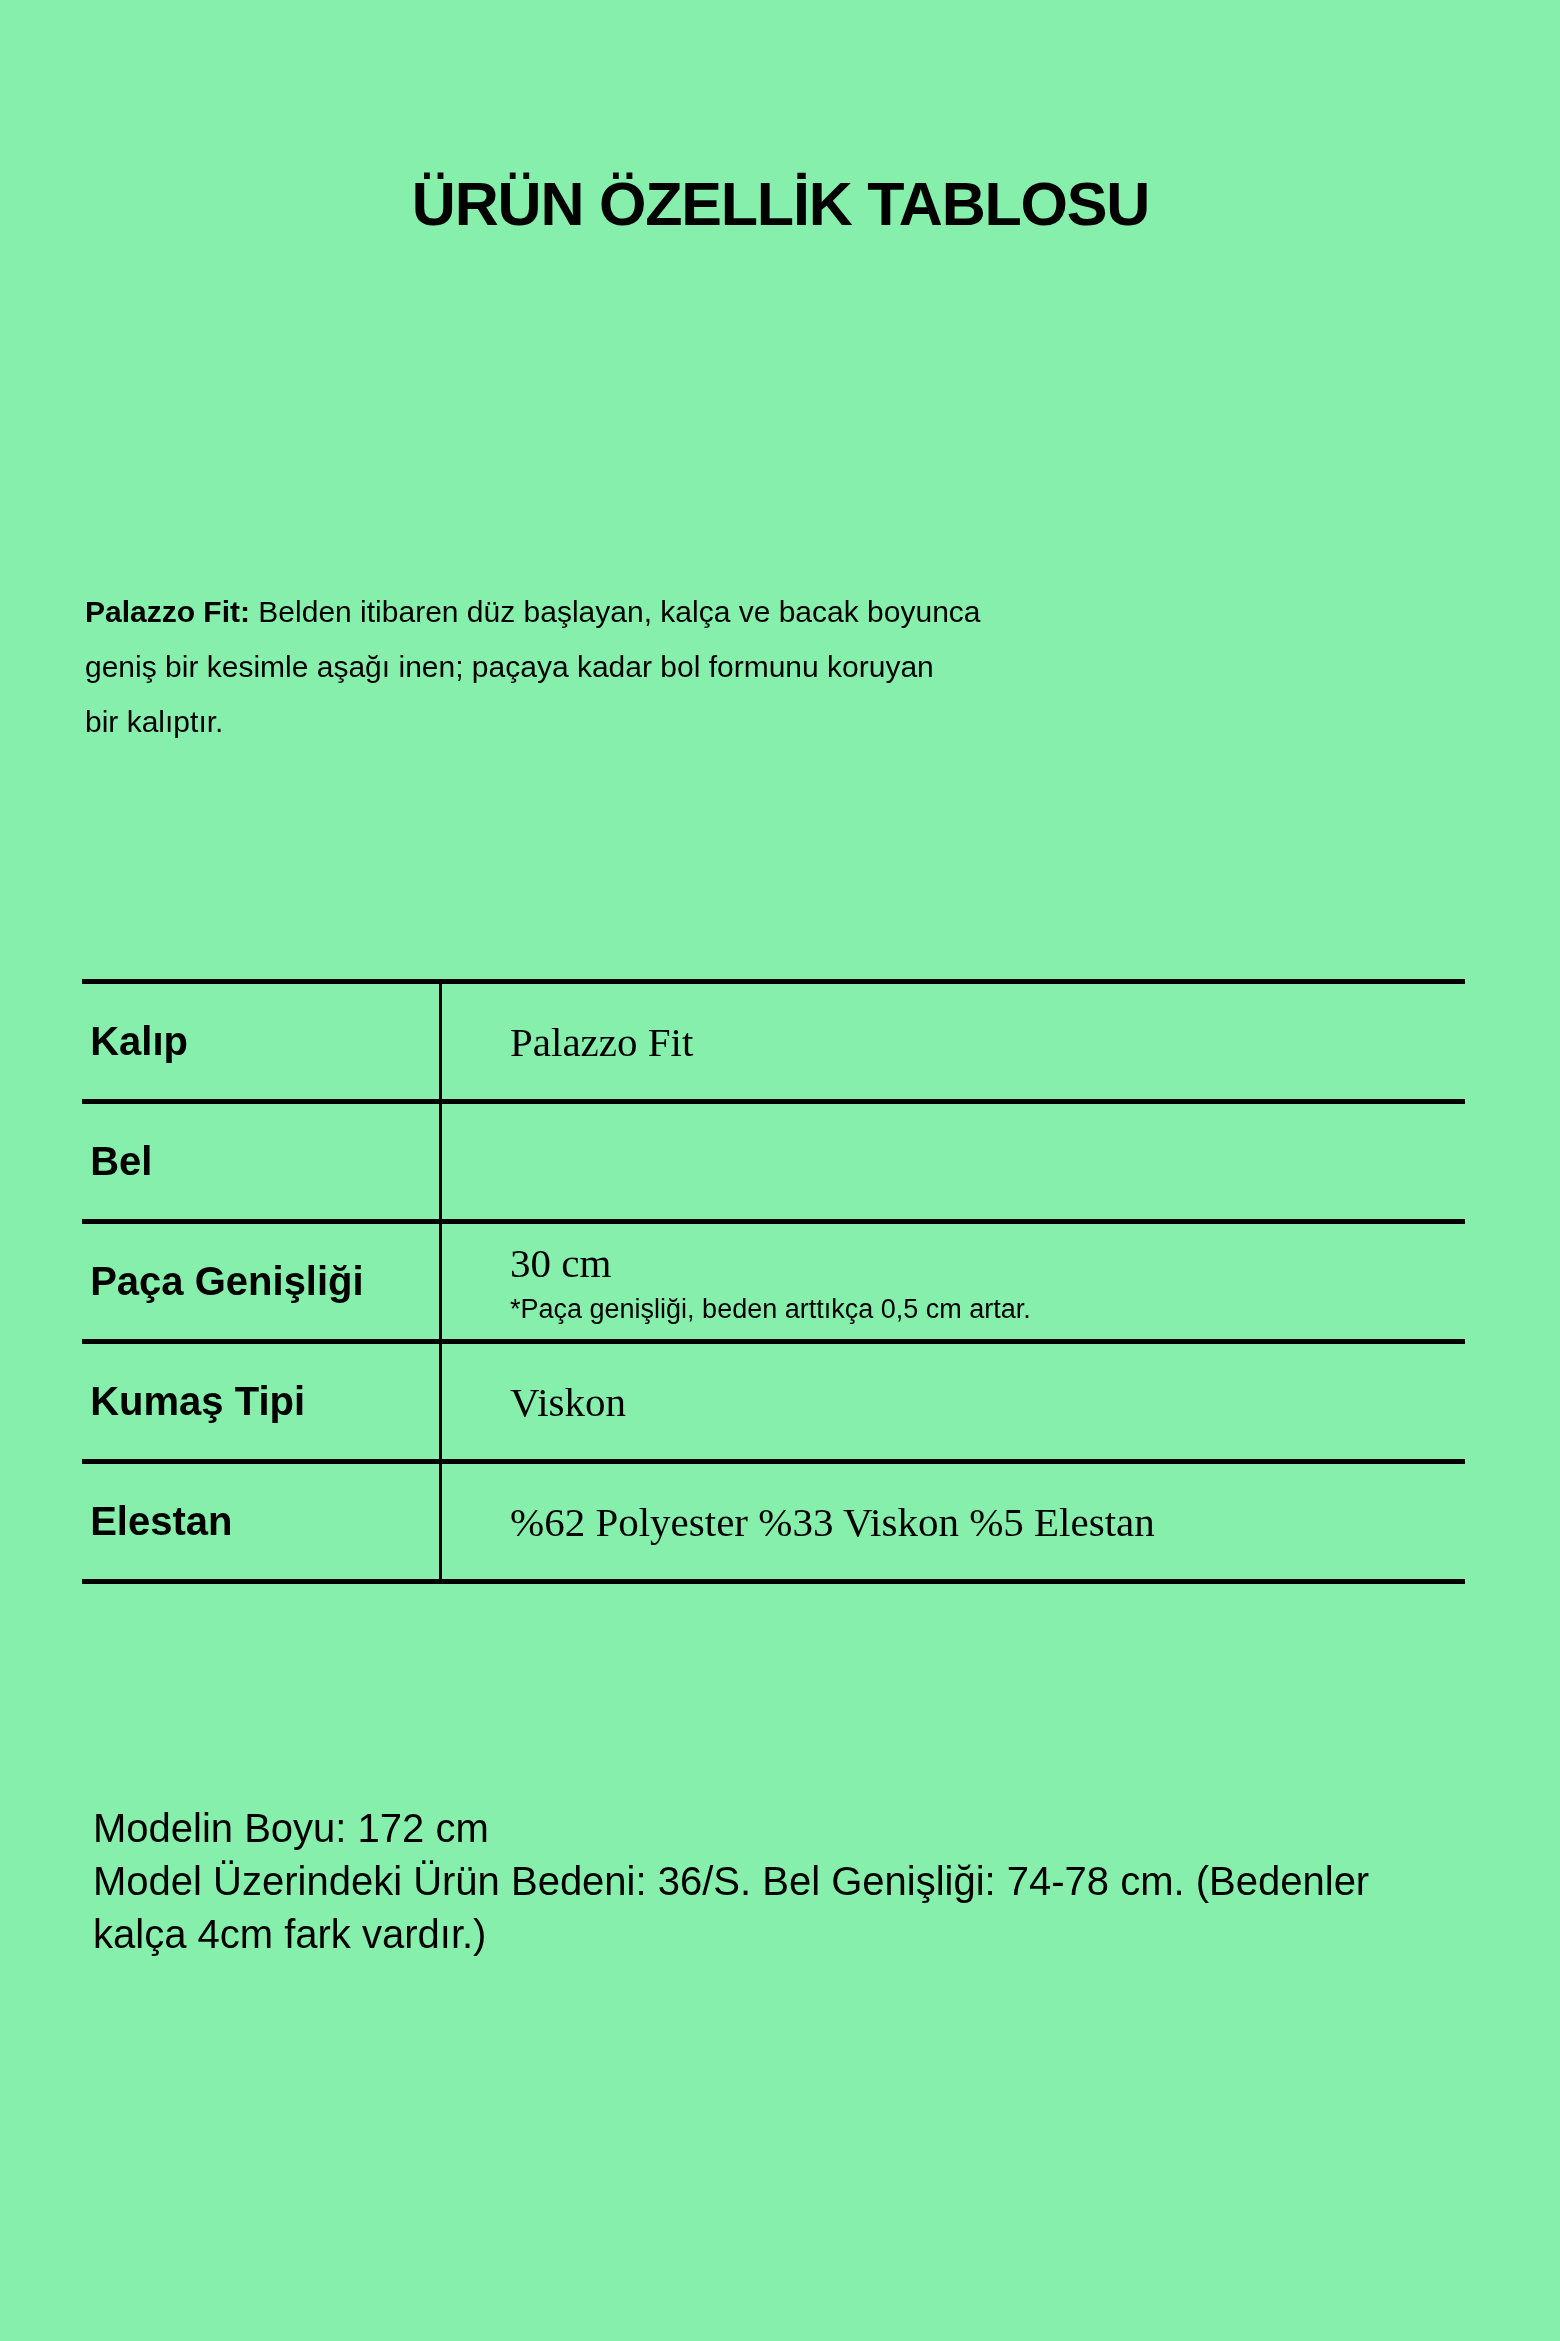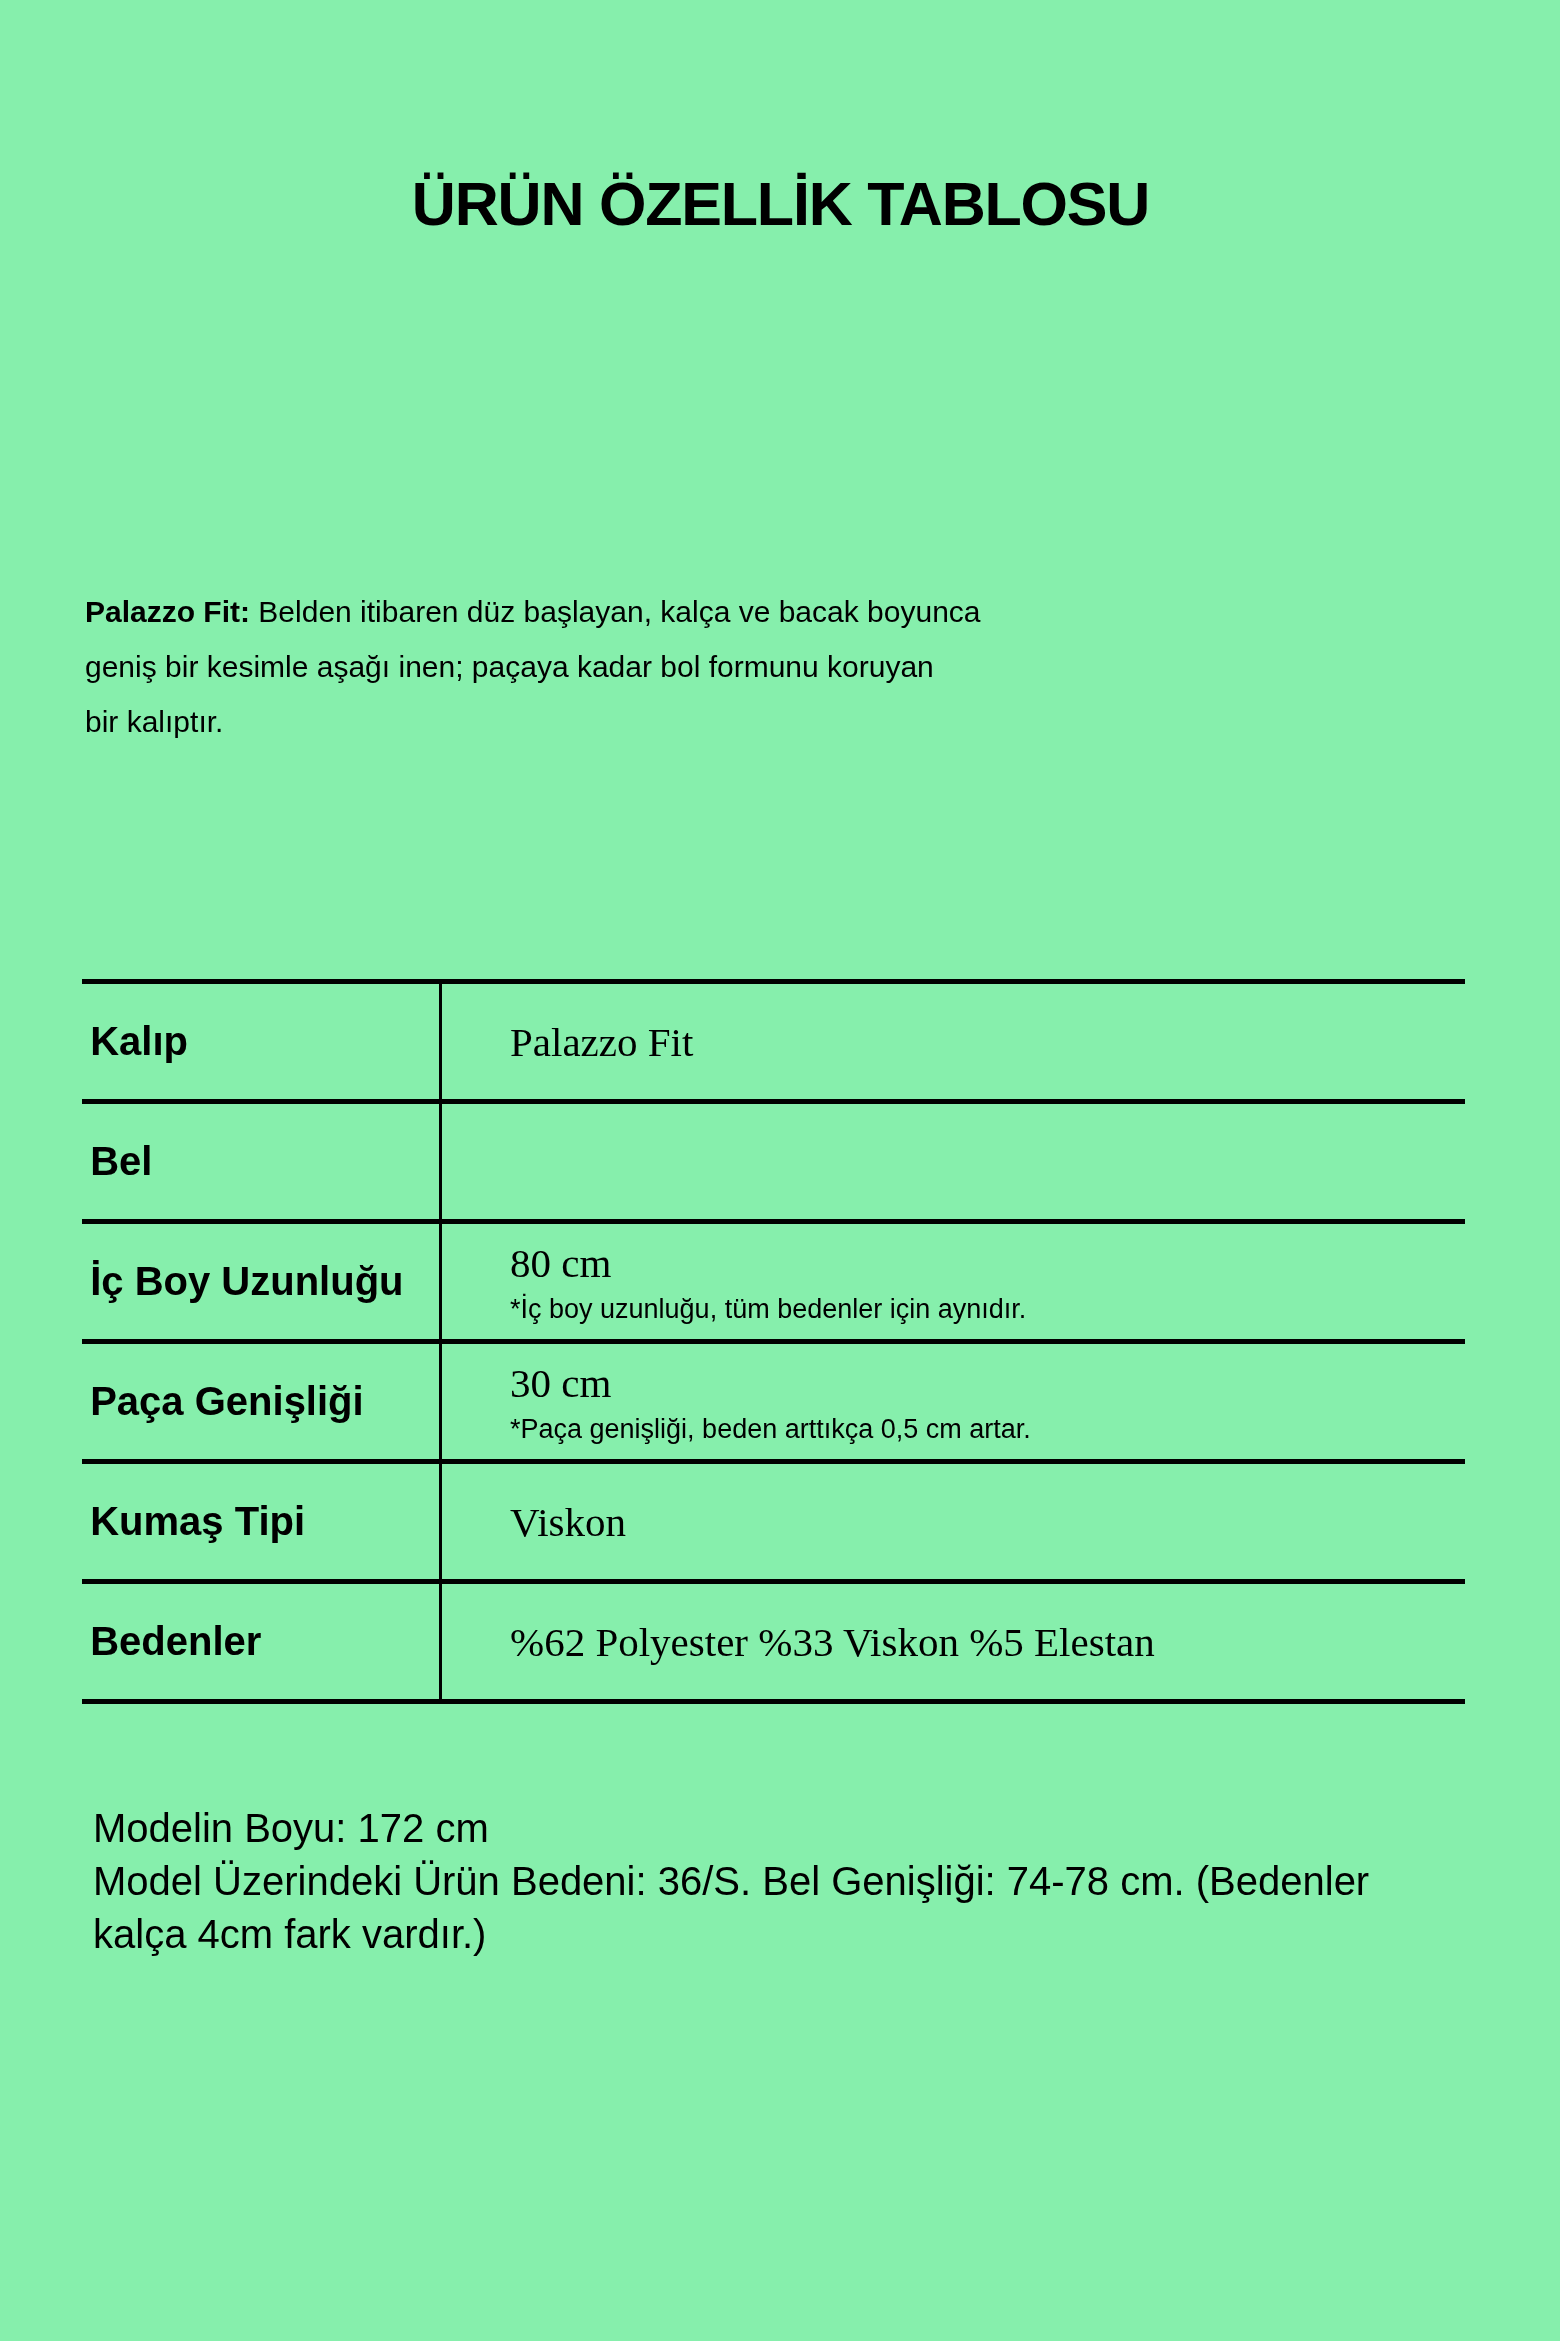--- a/index.html
+++ b/index.html
@@ -119,45 +119,38 @@
       <div class="label-cell">Kalıp</div>
       <div class="value-cell">
         <div class="value-text">Palazzo Fit</div>
       </div>
     </div>
 
     <div class="spec-row">
       <div class="label-cell">Bel</div>
     </div>
 
-    <div class="spec-row">
-      <div class="label-cell">İç Boy Uzunluğu</div>
-      <div class="value-cell">
-        <div class="value-text">80 cm</div>
-        <div class="note-text">*İç boy uzunluğu, tüm bedenler için aynıdır.</div>
-      </div>
-    </div>
 
     <div class="spec-row">
       <div class="label-cell">Paça Genişliği</div>
       <div class="value-cell">
         <div class="value-text">30 cm</div>
         <div class="note-text">*Paça genişliği, beden arttıkça 0,5 cm artar.</div>
       </div>
     </div>
 
     <div class="spec-row">
       <div class="label-cell">Kumaş Tipi</div>
       <div class="value-cell">
         <div class="value-text">Viskon</div>
       </div>
     </div>
 
     <div class="spec-row">
-      <div class="label-cell">Bedenler</div>
+      <div class="label-cell">Elestan</div>
       <div class="value-cell">
         <div class="value-text">%62 Polyester %33 Viskon %5 Elestan</div>
       </div>
     </div>
   </div>
 
   <div class="model-info">
     <div class="line">Modelin Boyu: 172 cm</div>
     <div class="line">Model Üzerindeki Ürün Bedeni: 36/S. Bel Genişliği: 74-78 cm. (Bedenler</div>
     <div class="line">kalça 4cm fark vardır.)</div>

